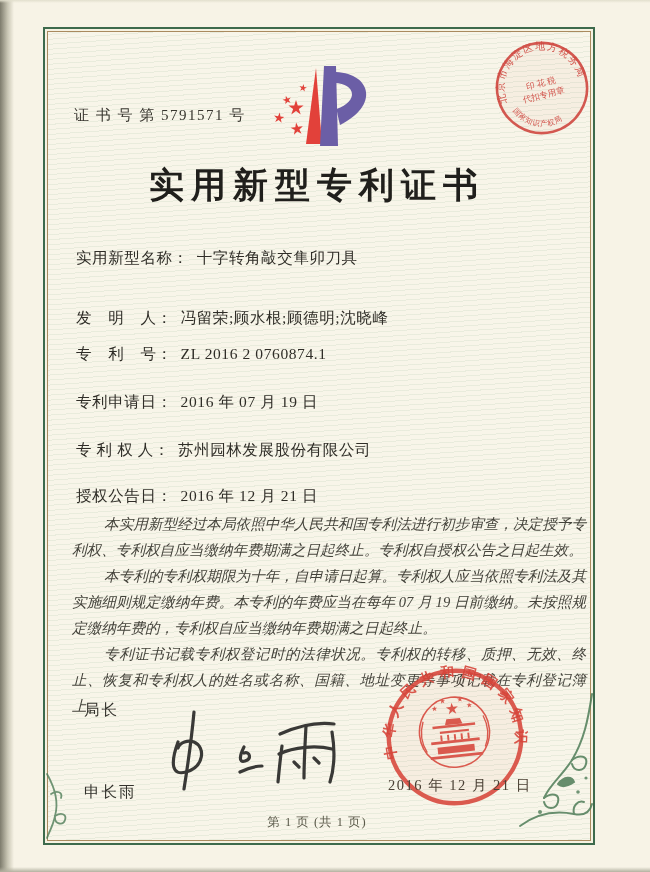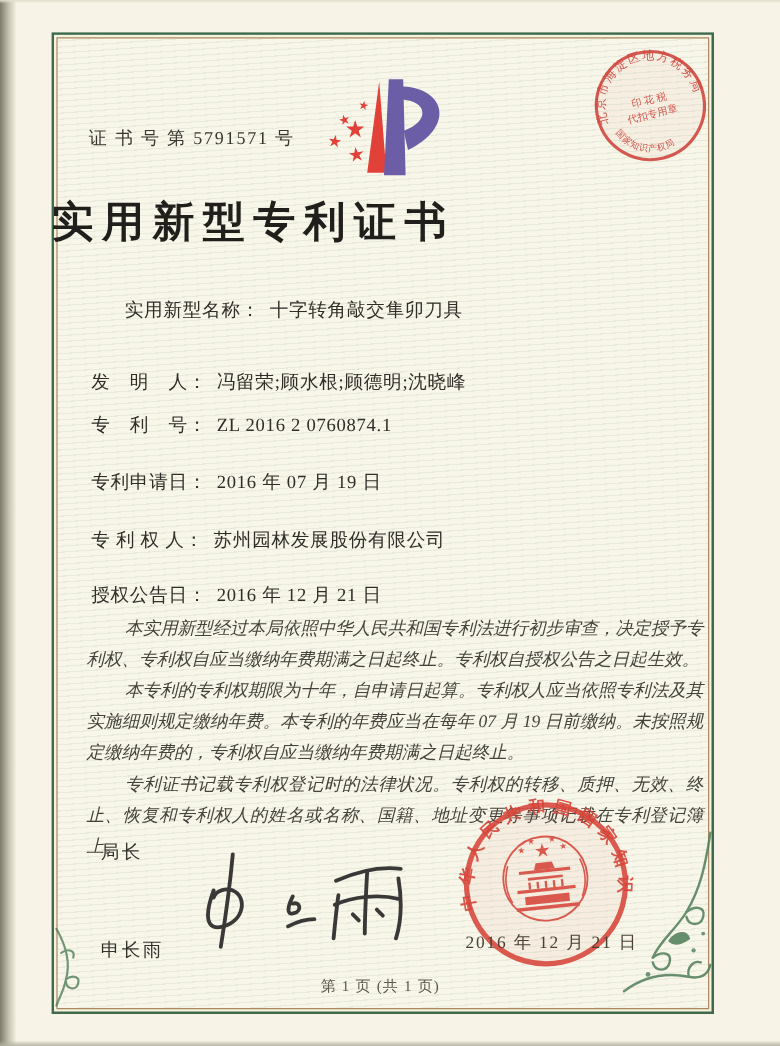--- a/index.html
+++ b/index.html
@@ -21,21 +21,21 @@
     border:2px solid #3d6a4c;
     box-shadow:inset 0 0 0 2px #f6f2e2, inset 0 0 0 3px #a98a5e;
     background:
       repeating-linear-gradient(176deg, rgba(139,178,142,0.14) 0 1px, rgba(0,0,0,0) 1px 5px),
       #f8f5e9;
     z-index:1;
   }
   .abs{position:absolute;z-index:2;}
 
   .cert-no{left:74px;top:72px;font-size:15px;color:#38362f;letter-spacing:1.5px;margin-top:34px;}
-  .title{left:43px;top:162px;width:548px;text-align:left;font-size:35px;font-weight:bold;
+  .title{left:43px;top:162px;width:548px;text-align:center;font-size:35px;font-weight:bold;
     color:#201f1c;letter-spacing:7px;}
   .field-row{left:76px;font-size:15.5px;color:#2f2d27;letter-spacing:0.6px;white-space:nowrap;}
   .field-row .lbl{margin-right:8px;}
   .body-text{left:72px;top:511px;width:514px;font-size:14.6px;line-height:26px;
     color:#44433b;text-align:justify;font-style:italic;}
   .body-text p{margin:0;text-indent:2.2em;}
   .director{left:84px;font-size:15.5px;color:#33322c;letter-spacing:2px;}
   .seal-date{left:388px;top:776px;font-size:14.5px;color:#4a4034;letter-spacing:1.5px;z-index:4;}
   .footer{left:43px;top:814px;width:548px;text-align:center;font-size:12.5px;
     color:#5a5949;letter-spacing:1px;}
@@ -80,21 +80,21 @@
   </text>
   <text font-size="7.5" letter-spacing="0.5" fill="#cf4840" opacity="0.92">
     <textPath href="#tax-arc-bottom" startOffset="1">国家知识产权局</textPath>
   </text>
   <text x="50" y="48" text-anchor="middle" font-size="8.5" fill="#cf4840" opacity="0.92">印 花 税</text>
   <text x="50" y="60" text-anchor="middle" font-size="8.5" fill="#cf4840" opacity="0.92">代扣专用章</text>
 </svg>
 
 <div class="abs title">实用新型专利证书</div>
 
-<div class="abs field-row" style="top:248px;margin-left:28px;">
+<div class="abs field-row" style="top:248px;">
   <span class="lbl">实用新型名称：</span><span>十字转角敲交隼卯刀具</span>
 </div>
 <div class="abs field-row" style="top:308px;text-align:right;">
   <span class="lbl">发　明　人：</span><span>冯留荣;顾水根;顾德明;沈晓峰</span>
 </div>
 <div class="abs field-row" style="top:344px;">
   <span class="lbl">专　利　号：</span><span>ZL 2016 2 0760874.1</span>
 </div>
 <div class="abs field-row" style="top:392px;">
   <span class="lbl">专利申请日：</span><span>2016 年 07 月 19 日</span>

